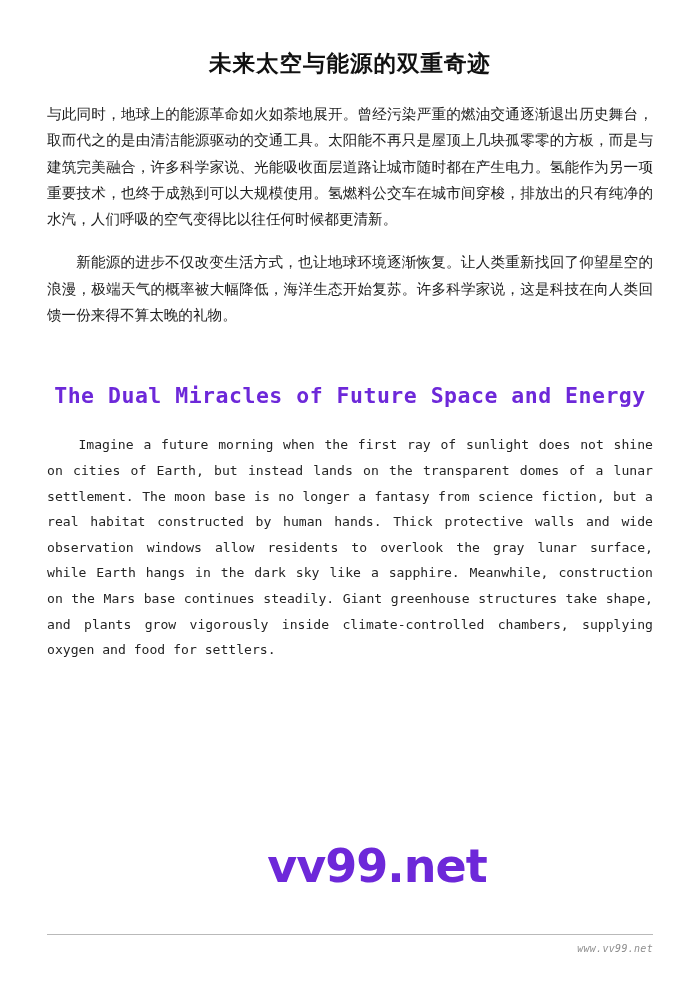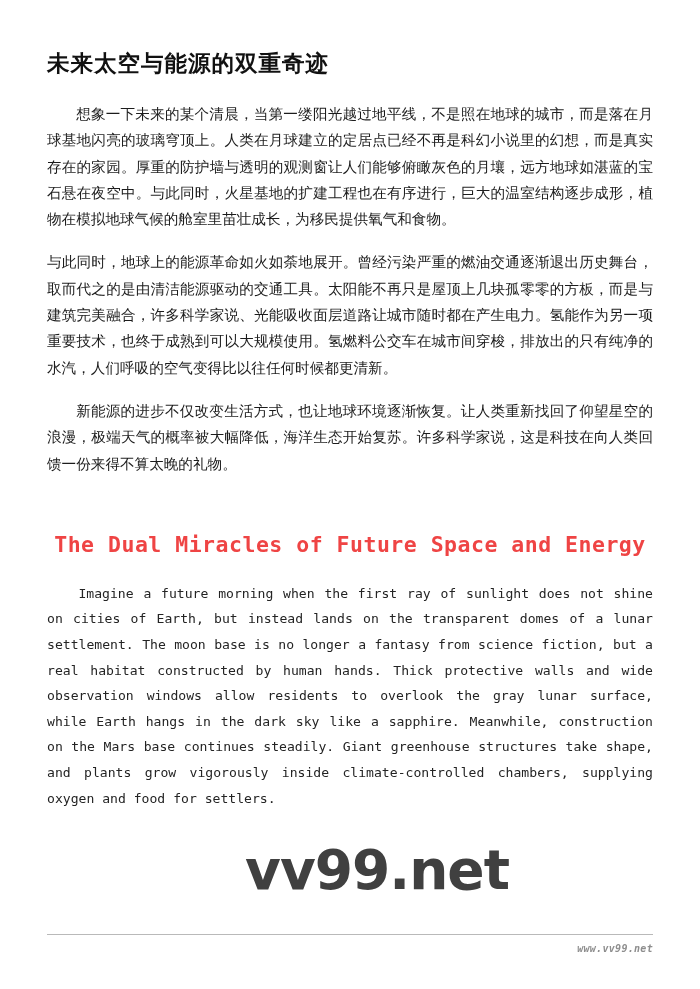--- a/index.html
+++ b/index.html
@@ -26,38 +26,39 @@
 
   
   .watermark {
     position: absolute;
     left: 222px;
     top: 843px;
     width: 310px;
     text-align: center;
     font-family: "DejaVu Sans", "Liberation Sans", sans-serif;
     font-weight: bold;
-    font-size: 55px;
+    font-size: 46px;
     letter-spacing: -1px;
-    color: #404040;
+    color: #6d28d9;
     z-index: 0;
     pointer-events: none;
     user-select: none;
     line-height: 1;
   }
 
   .content {
     position: relative;
     z-index: 2;
   }
 
   
   .cn-title {
     margin: 0;
     padding-top: 48px;
+    text-align: center;
     font-family: "DejaVu Sans", "Liberation Sans", sans-serif;
     font-weight: bold;
     font-size: 22.5px;
     letter-spacing: 1px;
     color: #111;
   }
 
   .cn-body {
     margin-top: 22px;
   }
@@ -79,21 +80,21 @@
 
   
   .en-title {
     margin: 0;
     padding-top: 38px;
     text-align: center;
     font-family: "DejaVu Sans Mono", "Liberation Mono", monospace;
     font-weight: bold;
     font-size: 21.5px;
     letter-spacing: 0.5px;
-    color: #ef4444;
+    color: #6d28d9;
   }
 
   .en-body {
     margin-top: 24px;
   }
 
   .en-body p {
     margin: 0 0 14px 0;
     font-family: "DejaVu Sans Mono", "Liberation Mono", monospace;
     font-size: 13.1px;
@@ -103,21 +104,20 @@
     text-indent: 2.4em;
   }
 
   
   .footer {
     position: absolute;
     left: 47px;
     right: 47px;
     bottom: 35px;
     z-index: 3;
-    font-weight: bold;
   }
 
   .footer-rule {
     border: 0;
     border-top: 1px solid #b9b9b9;
     margin: 0 0 8px 0;
   }
 
   .footer-url {
     text-align: right;
@@ -133,21 +133,20 @@
 
 <div class="page">
 
   <div class="watermark">vv99.net</div>
 
   <div class="content">
 
     <h1 class="cn-title">未来太空与能源的双重奇迹</h1>
 
     <div class="cn-body">
-      <p>想象一下未来的某个清晨，当第一缕阳光越过地平线，不是照在地球的城市，而是落在月球基地闪亮的玻璃穹顶上。人类在月球建立的定居点已经不再是科幻小说里的幻想，而是真实存在的家园。厚重的防护墙与透明的观测窗让人们能够俯瞰灰色的月壤，远方地球如湛蓝的宝石悬在夜空中。与此同时，火星基地的扩建工程也在有序进行，巨大的温室结构逐步成形，植物在模拟地球气候的舱室里苗壮成长，为移民提供氧气和食物。</p>
       <p class="no-indent">与此同时，地球上的能源革命如火如荼地展开。曾经污染严重的燃油交通逐渐退出历史舞台，取而代之的是由清洁能源驱动的交通工具。太阳能不再只是屋顶上几块孤零零的方板，而是与建筑完美融合，许多科学家说、光能吸收面层道路让城市随时都在产生电力。氢能作为另一项重要技术，也终于成熟到可以大规模使用。氢燃料公交车在城市间穿梭，排放出的只有纯净的水汽，人们呼吸的空气变得比以往任何时候都更清新。</p>
       <p>新能源的进步不仅改变生活方式，也让地球环境逐渐恢复。让人类重新找回了仰望星空的浪漫，极端天气的概率被大幅降低，海洋生态开始复苏。许多科学家说，这是科技在向人类回馈一份来得不算太晚的礼物。</p>
     </div>
 
     <h2 class="en-title">The Dual Miracles of Future Space and Energy</h2>
 
     <div class="en-body">
       <p>Imagine a future morning when the first ray of sunlight does not shine on cities of Earth, but instead lands on the transparent domes of a lunar settlement. The moon base is no longer a fantasy from science fiction, but a real habitat constructed by human hands. Thick protective walls and wide observation windows allow residents to overlook the gray lunar surface, while Earth hangs in the dark sky like a sapphire. Meanwhile, construction on the Mars base continues steadily. Giant greenhouse structures take shape, and plants grow vigorously inside climate-controlled chambers, supplying oxygen and food for settlers.</p>
 
     </div>

